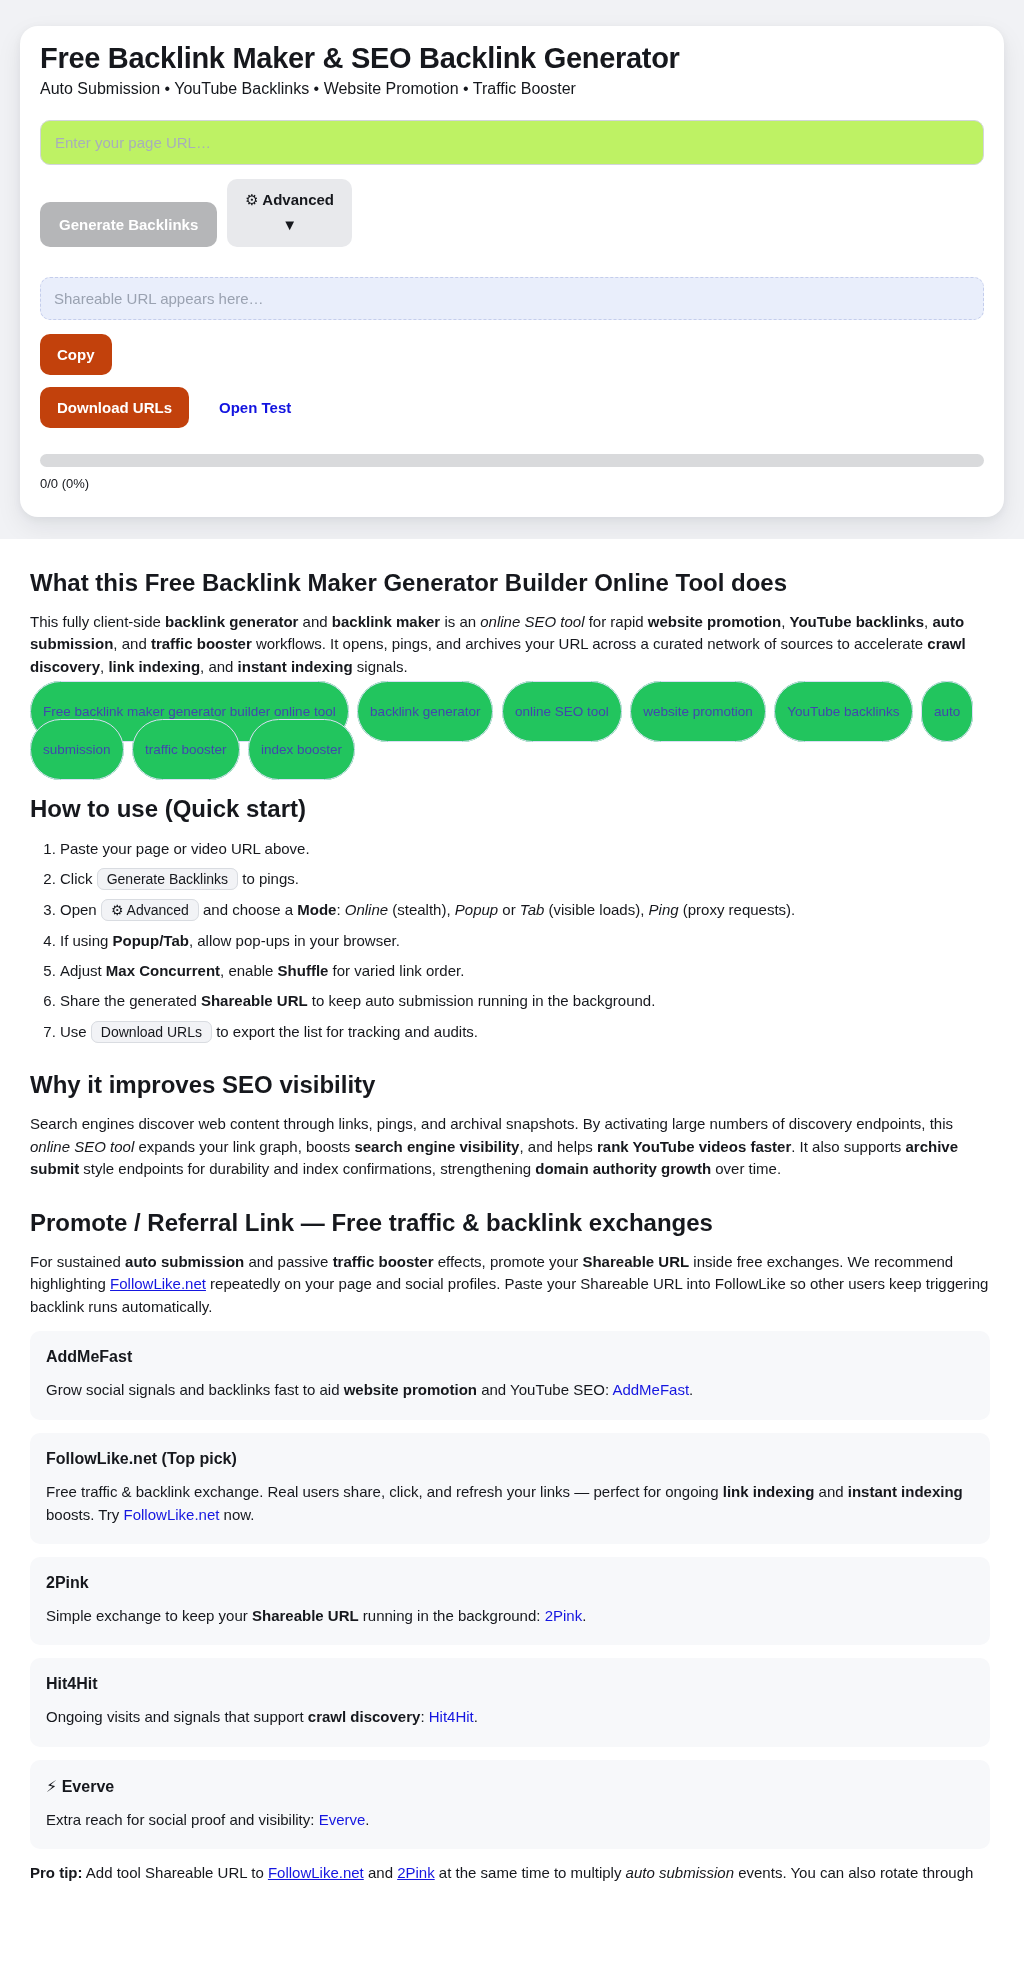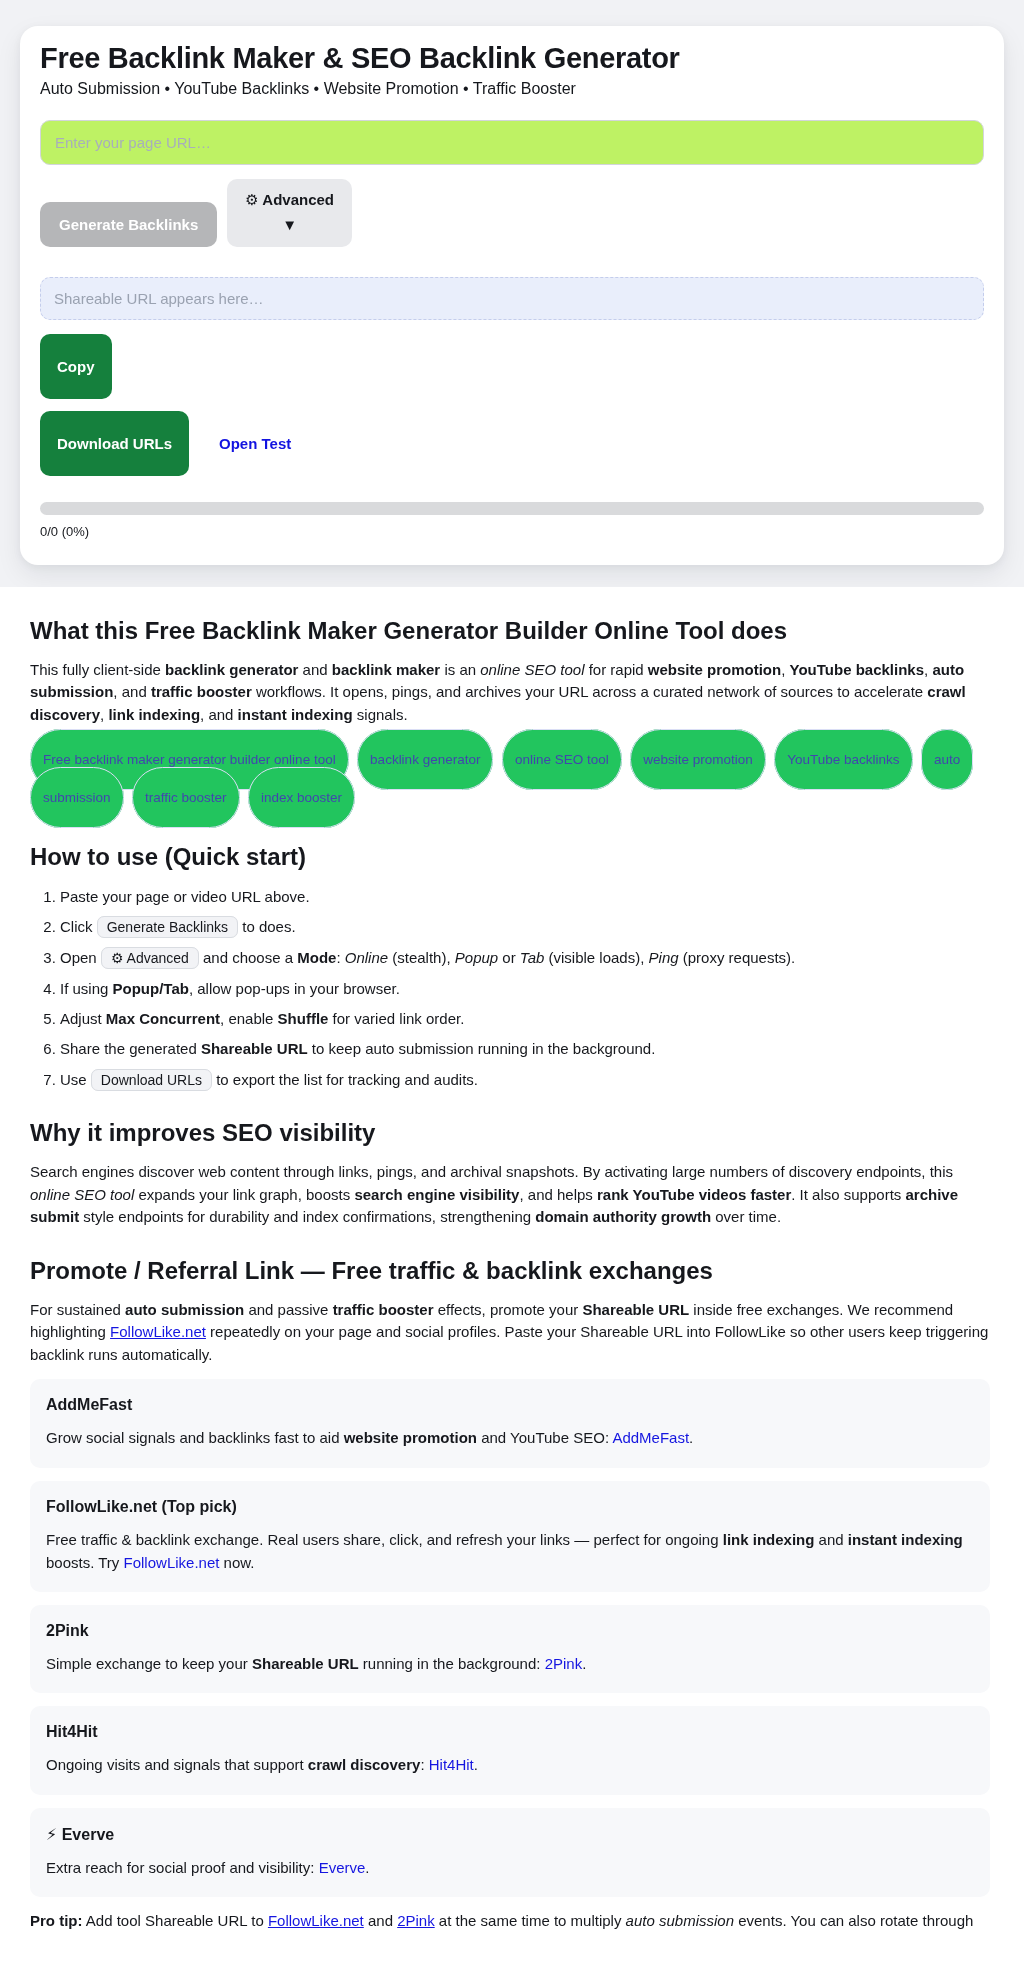--- a/index.html
+++ b/index.html
@@ -22,22 +22,22 @@
   .btn-generate { background:#b5b6b8; color:#fff; font-weight:bold; font-size:15px;
                   border:none; border-radius:10px; padding:14px 19px; }
   .btn-advanced { background:#e8e9ec; color:#16181d; font-weight:bold; font-size:15px;
                   border:none; border-radius:10px; padding:9px 18px; line-height:1.65; text-align:center; }
 
   .share-input { display:block; width:100%; box-sizing:border-box; margin-top:30px; background:#e9eefb;
                  border:1px dashed #c4cdec; border-radius:10px; padding:12px 13px; font-size:15px;
                  color:#333; font-family:inherit; }
   .share-input::placeholder { color:#9aa2b1; }
 
-  .btn-dark { background:#15803d; color:#fff; font-weight:bold; font-size:15px;
-              border:none; border-radius:10px; padding:24px 17px; }
+  .btn-dark { background:#c2410c; color:#fff; font-weight:bold; font-size:15px;
+              border:none; border-radius:10px; padding:12px 17px; }
   .copy-row { margin-top:14px; }
   .dl-row { margin-top:12px; display:flex; align-items:center; gap:30px; }
   .open-test { color:#1213e0; font-weight:bold; font-size:15px; text-decoration:none; }
 
   .progress { margin-top:26px; height:13px; background:#d9dadc; border-radius:8px; overflow:hidden; }
   .progress-fill { height:100%; width:0%; background:#0f172a; }
   .progress-text { margin-top:9px; font-size:13px; padding-bottom:6px; }
 
   
   article { background:#fff; padding:24px 34px 48px 30px; }
@@ -113,21 +113,21 @@
     <span class="chip">website promotion</span>
     <span class="chip">YouTube backlinks</span>
     <span class="chip">auto submission</span>
     <span class="chip">traffic booster</span>
     <span class="chip">index booster</span>
   </div>
 
   <h2>How to use (Quick start)</h2>
   <ol class="howto">
     <li><span>Paste your page or video URL above.</span></li>
-    <li><span>Click </span><span class="kbd">Generate Backlinks</span><span> to does.</span></li>
+    <li><span>Click </span><span class="kbd">Generate Backlinks</span><span> to pings.</span></li>
     <li><span>Open </span><span class="kbd">⚙ Advanced</span><span> and choose a </span><span class="b">Mode</span><span>: </span><span class="i">Online</span><span> (stealth), </span><span class="i">Popup</span><span> or </span><span class="i">Tab</span><span> (visible loads), </span><span class="i">Ping</span><span> (proxy requests).</span></li>
     <li><span>If using </span><span class="b">Popup/Tab</span><span>, allow pop-ups in your browser.</span></li>
     <li><span>Adjust </span><span class="b">Max Concurrent</span><span>, enable </span><span class="b">Shuffle</span><span> for varied link order.</span></li>
     <li><span>Share the generated </span><span class="b">Shareable URL</span><span> to keep auto submission running in the background.</span></li>
     <li><span>Use </span><span class="kbd">Download URLs</span><span> to export the list for tracking and audits.</span></li>
   </ol>
 
   <h2>Why it improves SEO visibility</h2>
   <p class="body"><span>Search engines discover web content through links, pings, and archival snapshots. By activating large numbers of discovery endpoints, this </span><span class="i">online SEO tool</span><span> expands your link graph, boosts </span><span class="b">search engine visibility</span><span>, and helps </span><span class="b">rank YouTube videos faster</span><span>. It also supports </span><span class="b">archive submit</span><span> style endpoints for durability and index confirmations, strengthening </span><span class="b">domain authority growth</span><span> over time.</span></p>
 

